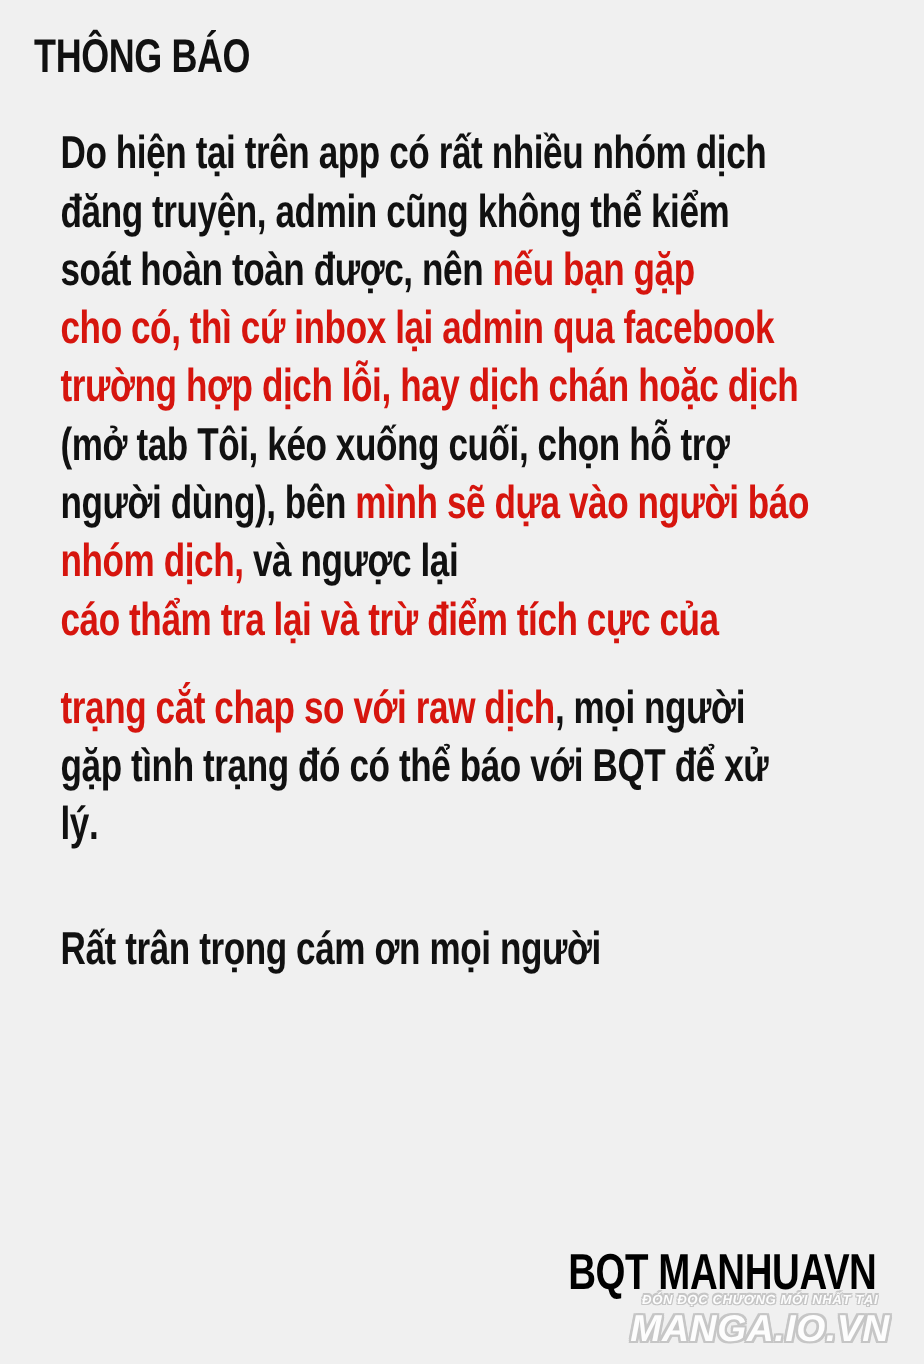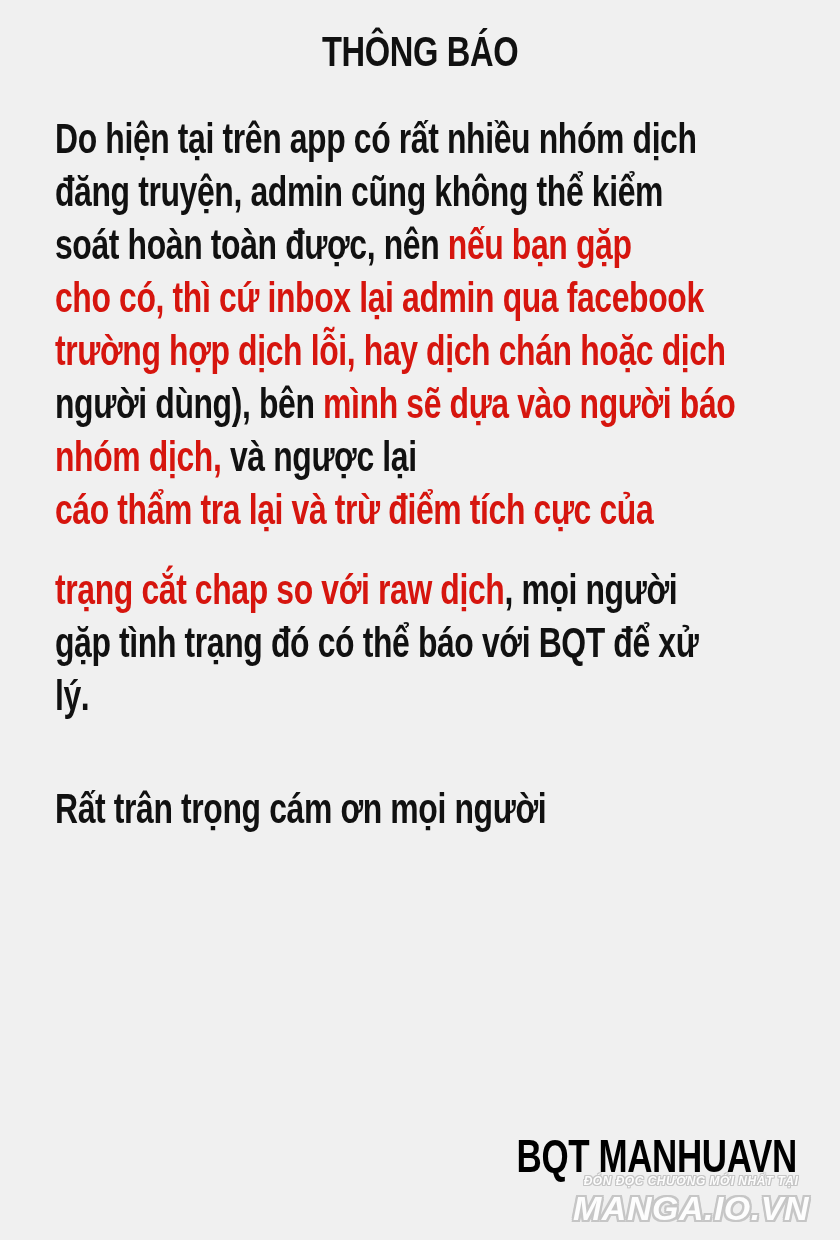--- a/index.html
+++ b/index.html
@@ -27,21 +27,21 @@
     transform-origin: 50% 50%;
   }
   .cond-right {
     transform-origin: 100% 50%;
   }
   .title {
     position: absolute;
     top: 26px;
     left: 0;
     width: 100%;
-    text-align: center;
+    text-align: left;
     font-size: 43px;
     line-height: 50px;
     color: #111111;
   }
   .body-text-block {
     position: absolute;
     left: 55px;
     top: 112px;
     width: 740px;
   }
@@ -102,20 +102,21 @@
     <span class="cond cond-center">THÔNG BÁO</span>
   </div>
 
   <div class="body-text-block" id="body-root">
       <div class="paragraph">
         <div class="line"><span class="cond"><span style="color: rgb(17, 17, 17);">Do hiện tại trên app có rất nhiều nhóm dịch</span></span></div>
         <div class="line"><span class="cond"><span style="color: rgb(17, 17, 17);">đăng truyện, admin cũng không thể kiểm</span></span></div>
         <div class="line"><span class="cond"><span style="color: rgb(17, 17, 17);">soát hoàn toàn được, nên </span><span style="color: rgb(214, 21, 14);">nếu bạn gặp</span></span></div>
         <div class="line"><span class="cond"><span style="color: rgb(214, 21, 14);">cho có, thì cứ inbox lại admin qua facebook</span></span></div>
         <div class="line"><span class="cond"><span style="color: rgb(214, 21, 14);">trường hợp dịch lỗi, hay dịch chán hoặc dịch</span></span></div>
+        <div class="line"><span class="cond"><span style="color: rgb(17, 17, 17);">(mở tab Tôi, kéo xuống cuối, chọn hỗ trợ</span></span></div>
         <div class="line"><span class="cond"><span style="color: rgb(17, 17, 17);">người dùng), bên </span><span style="color: rgb(214, 21, 14);">mình sẽ dựa vào người báo</span></span></div>
         <div class="line"><span class="cond"><span style="color: rgb(214, 21, 14);">nhóm dịch, </span><span style="color: rgb(17, 17, 17);">và ngược lại</span></span></div>
         <div class="line"><span class="cond"><span style="color: rgb(214, 21, 14);">cáo thẩm tra lại và trừ điểm tích cực của</span></span></div>
       </div>
       <div class="paragraph">
         <div class="line"><span class="cond"><span style="color: rgb(214, 21, 14);">trạng cắt chap so với raw dịch</span><span style="color: rgb(17, 17, 17);">, mọi người</span></span></div>
         <div class="line"><span class="cond"><span style="color: rgb(17, 17, 17);">gặp tình trạng đó có thể báo với BQT để xử</span></span></div>
         <div class="line"><span class="cond"><span style="color: rgb(17, 17, 17);">lý.</span></span></div>
       </div>
       <div class="paragraph para-3">

